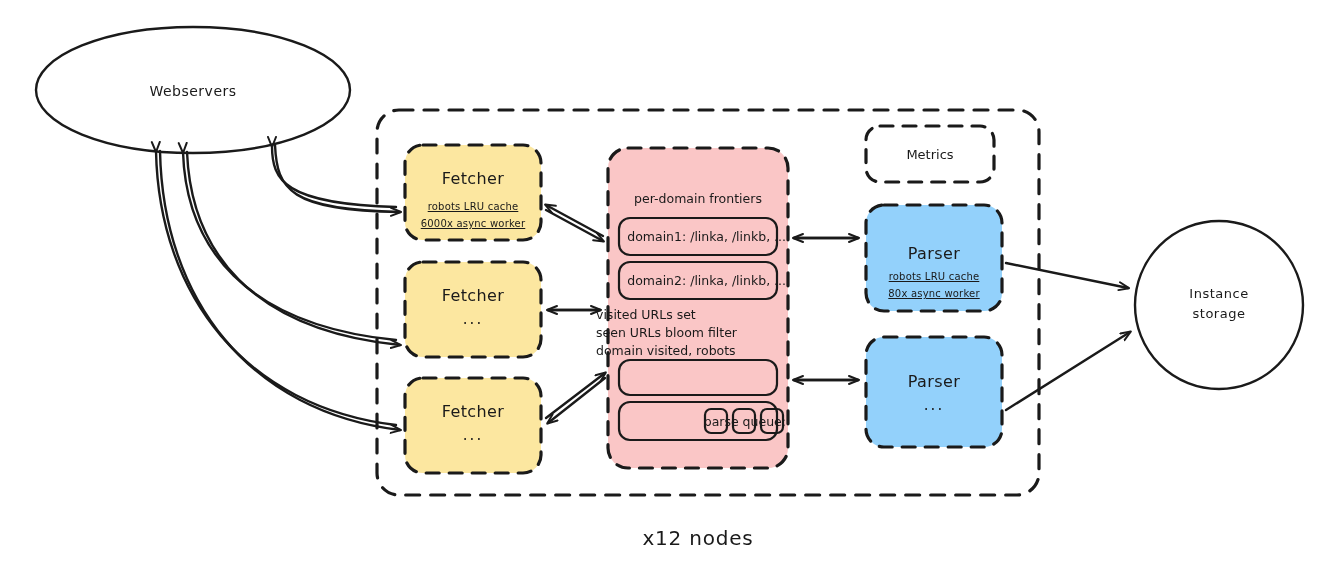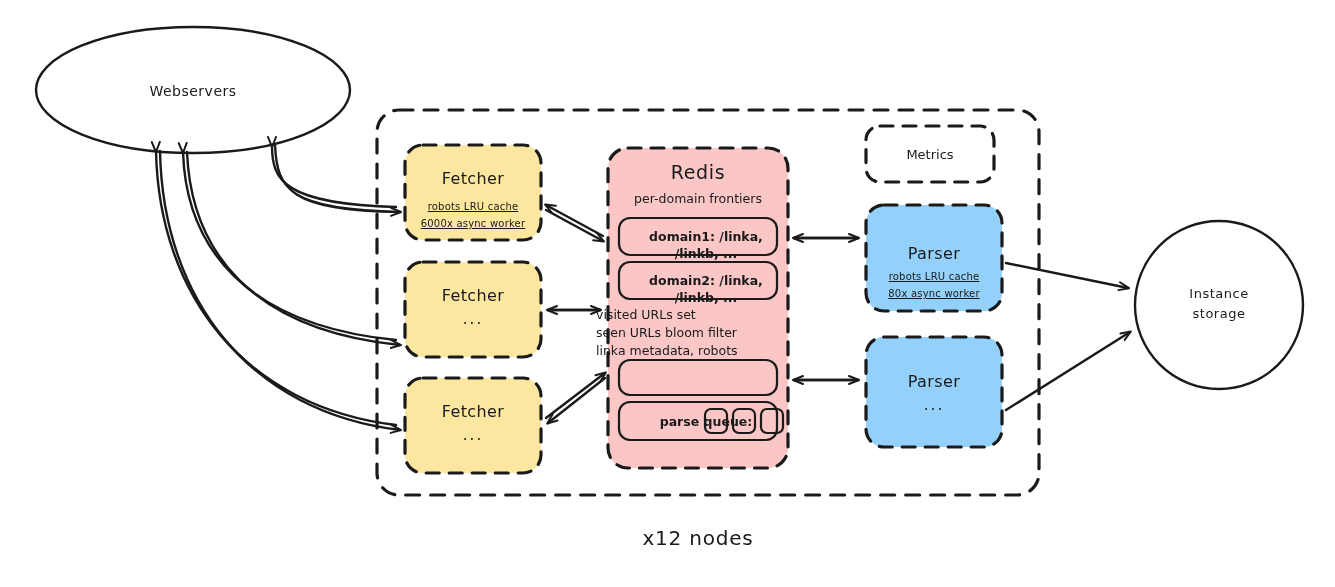--- a/index.html
+++ b/index.html
@@ -8,21 +8,21 @@
     font-family:"DejaVu Sans", sans-serif;color:#1a1a1a;
   }
   #stage{position:absolute;inset:0;width:1335px;height:587px;padding-left:19px;}
   svg.layer{position:absolute;left:0;top:0;width:1335px;height:587px;overflow:visible;}
   .lbl{position:absolute;text-align:center;line-height:1.32;pointer-events:none;}
   .node-title{font-size:16px;letter-spacing:.4px;}
   .node-sub{font-size:10px;letter-spacing:.2px;text-decoration:underline;}
   .dots{font-size:15px;letter-spacing:2px;}
   .redis-title{font-size:19px;letter-spacing:.6px;}
   .redis-cap{font-size:12.5px;}
-  .row-txt{font-size:12.5px;text-align:center;font-weight:bold;}
+  .row-txt{font-size:12.5px;text-align:right;}
   .free-txt{font-size:12.5px;text-align:left;line-height:1.45;}
   .metrics-txt{font-size:13px;}
   .caption{font-size:20px;letter-spacing:.8px;text-align:center;}
   .ell-txt{font-size:14px;letter-spacing:.5px;}
   .circ-txt{font-size:13px;letter-spacing:.5px;line-height:1.5;}
 </style>
 </head>
 <body>
 
 <div id="stage">
@@ -100,28 +100,27 @@
   <div class="lbl node-title" style="left:405px;top:168px;width:136px;">Fetcher</div>
   <div class="lbl node-sub" style="left:399px;top:200px;width:148px;">robots LRU cache</div>
   <div class="lbl node-sub" style="left:399px;top:217px;width:148px;">6000x async worker</div>
 
   <div class="lbl node-title" style="left:405px;top:285px;width:136px;">Fetcher</div>
   <div class="lbl dots" style="left:405px;top:310px;width:136px;">...</div>
 
   <div class="lbl node-title" style="left:405px;top:401px;width:136px;">Fetcher</div>
   <div class="lbl dots" style="left:405px;top:426px;width:136px;">...</div>
 
-  <div class="lbl redis-title" style="left:608px;top:160px;width:180px;">Redis</div>
   <div class="lbl redis-cap" style="left:608px;top:191px;width:180px;">per-domain frontiers</div>
   <div class="lbl row-txt" style="left:626px;top:229px;width:160px;">domain1: /linka, /linkb, ...</div>
   <div class="lbl row-txt" style="left:626px;top:273px;width:160px;">domain2: /linka, /linkb, ...</div>
   <div class="lbl free-txt" style="left:596px;top:306px;width:170px;">
     <div>visited URLs set</div>
     <div>seen URLs bloom filter</div>
-    <div>linka metadata, robots</div>
+    <div>domain visited, robots</div>
   </div>
   <div class="lbl row-txt" style="left:626px;top:414px;width:160px;">parse queue:</div>
 
   <div class="lbl metrics-txt" style="left:866px;top:146px;width:128px;">Metrics</div>
 
   <div class="lbl node-title" style="left:866px;top:243px;width:136px;">Parser</div>
   <div class="lbl node-sub" style="left:860px;top:270px;width:148px;">robots LRU cache</div>
   <div class="lbl node-sub" style="left:860px;top:287px;width:148px;">80x async worker</div>
 
   <div class="lbl node-title" style="left:866px;top:371px;width:136px;">Parser</div>

